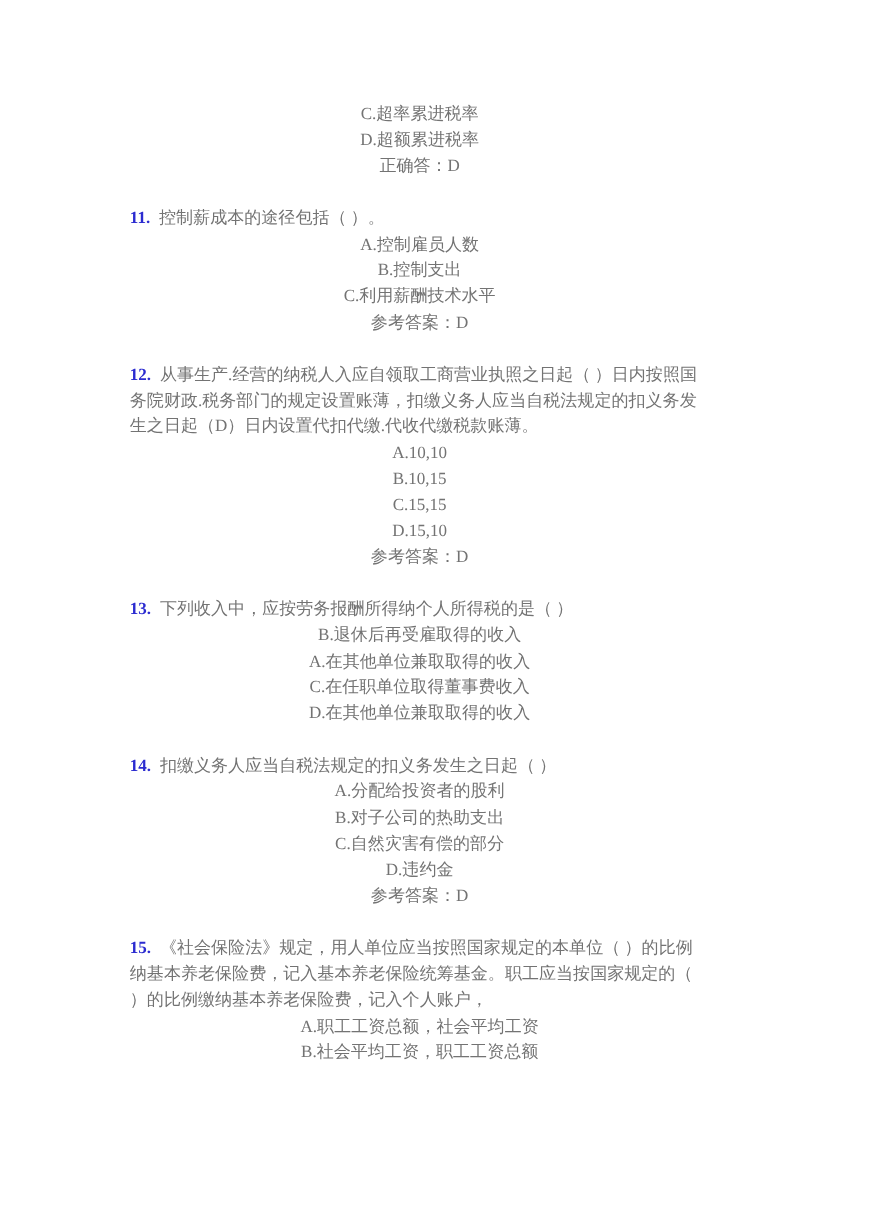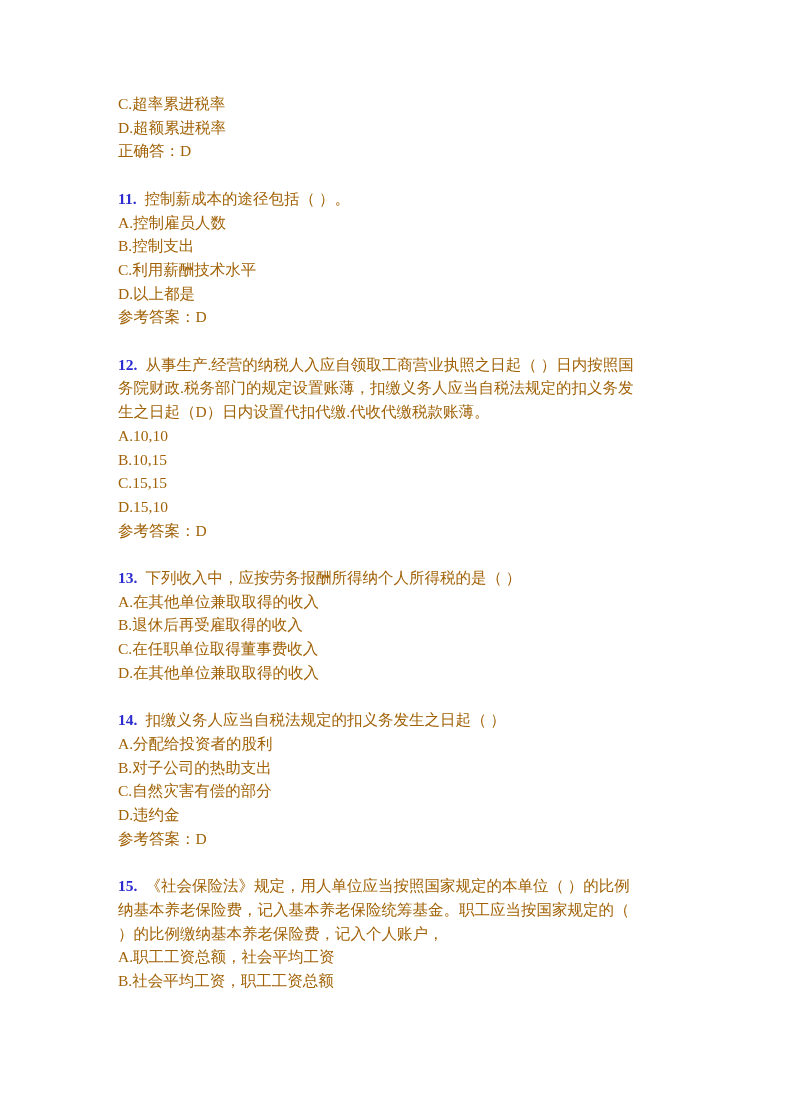--- a/index.html
+++ b/index.html
@@ -33,62 +33,62 @@
   .block:last-child {
     margin-bottom: 16px;
   }
   .qnum {
     color: #2b2bd0;
     font-family: Liberation Serif, serif;
     font-weight: 700;
     margin-right: 8px;
   }
   .qtext, .opt, .ans {
-    color: #a16207;
+    color: #737373;
+    text-align: center;
   }
 </style>
 </head>
 <body>
 
 <div class="page-content">
 
   <div class="block">
     <p class="opt">C.超率累进税率</p>
     <p class="opt">D.超额累进税率</p>
     <p class="ans">正确答：D</p>
   </div>
 
   <div class="block">
     <p>
       <span class="qnum">11.</span><span class="qtext">控制薪成本的途径包括（ ）。</span>
     </p>
     <p class="opt">A.控制雇员人数</p>
     <p class="opt">B.控制支出</p>
     <p class="opt">C.利用薪酬技术水平</p>
-    <p class="opt">D.以上都是</p>
     <p class="ans">参考答案：D</p>
   </div>
 
   <div class="block">
     <p>
       <span class="qnum">12.</span><span class="qtext">从事生产.经营的纳税人入应自领取工商营业执照之日起（ ）日内按照国务院财政.税务部门的规定设置账薄，扣缴义务人应当自税法规定的扣义务发生之日起（D）日内设置代扣代缴.代收代缴税款账薄。</span>
     </p>
     <p class="opt">A.10,10</p>
     <p class="opt">B.10,15</p>
     <p class="opt">C.15,15</p>
     <p class="opt">D.15,10</p>
     <p class="ans">参考答案：D</p>
   </div>
 
   <div class="block">
     <p>
       <span class="qnum">13.</span><span class="qtext">下列收入中，应按劳务报酬所得纳个人所得税的是（ ）</span>
     </p>
+    <p class="opt">B.退休后再受雇取得的收入</p>
     <p class="opt">A.在其他单位兼取取得的收入</p>
-    <p class="opt">B.退休后再受雇取得的收入</p>
     <p class="opt">C.在任职单位取得董事费收入</p>
     <p class="opt">D.在其他单位兼取取得的收入</p>
   </div>
 
   <div class="block">
     <p>
       <span class="qnum">14.</span><span class="qtext">扣缴义务人应当自税法规定的扣义务发生之日起（ ）</span>
     </p>
     <p class="opt">A.分配给投资者的股利</p>
     <p class="opt">B.对子公司的热助支出</p>

